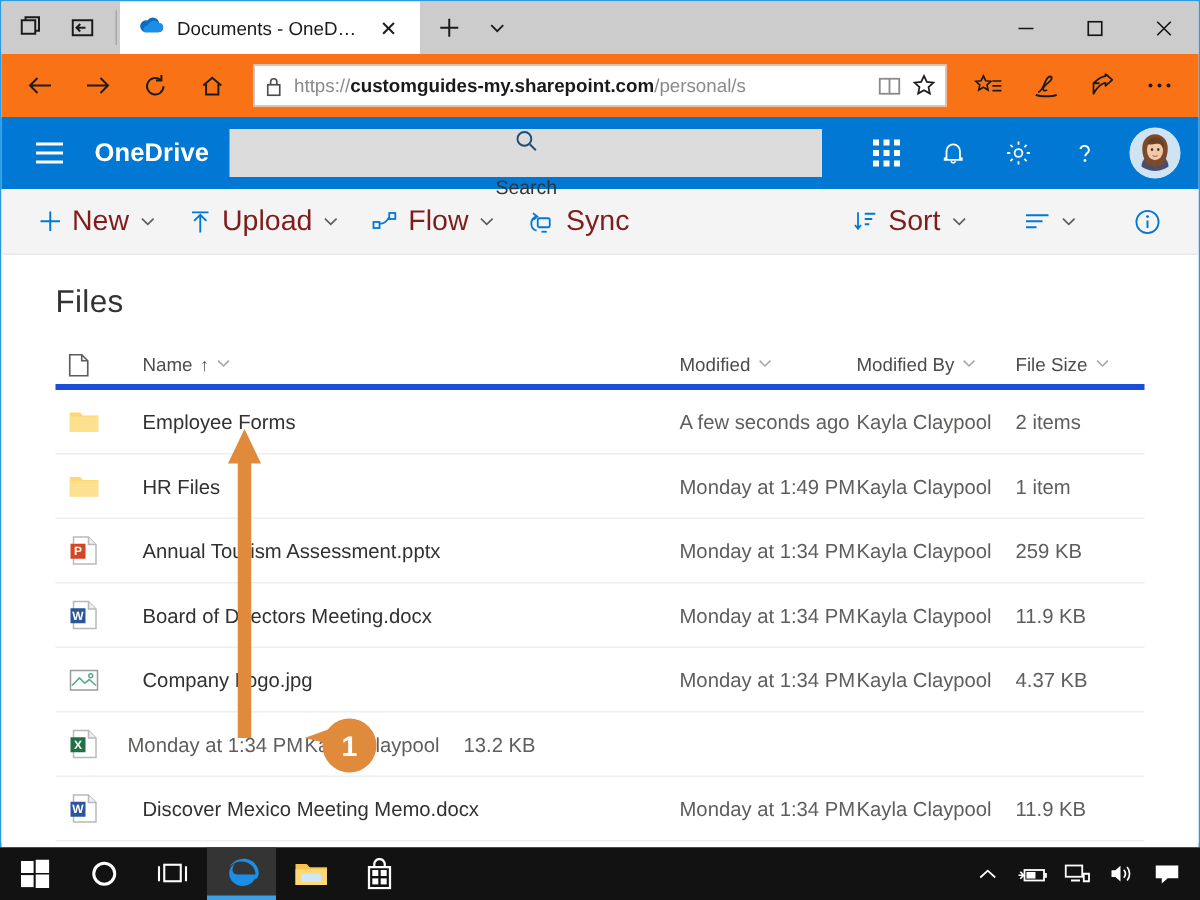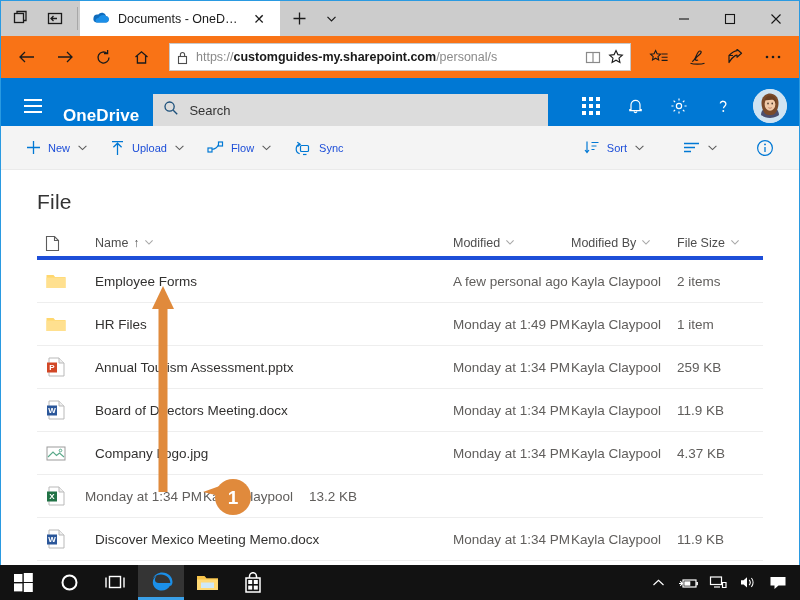--- a/index.html
+++ b/index.html
@@ -67,35 +67,35 @@
   }
   .url-text b { color: #1a1a1a; font-weight: bold; }
   .url-ico { display: flex; align-items: center; color: #4d4d4d; }
   .navbtn-r {
     width: 36px; height: 34px; display: flex; align-items: center; justify-content: center;
     color: #1b1b1b;
   }
 
   
   .suitebar {
-    height: 48px; background: #0078d4; display: flex; align-items: flex-end;
+    height: 48px; background: #0078d4; display: flex; align-items: center;
     padding: 0 12px; gap: 0;
   }
   .waffle-burger {
     width: 40px; height: 40px; display: flex; flex-direction: column;
     align-items: center; justify-content: center; gap: 4px;
   }
   .waffle-burger i { display: block; width: 18px; height: 2px; background: #fff; }
   .brand {
     color: #fff; font-size: 17px; font-weight: bold; padding: 0 14px 0 10px;
     letter-spacing: .1px;
   }
   .searchbox {
     width: 395px; height: 32px; background: #dcdcdc; display: flex; align-items: center;
-    padding: 0 10px; gap: 10px;
+    padding: 0 10px; gap: 10px; flex-direction: column;
   }
   .search-ph { font-size: 13px; color: #333; }
   .suite-right { margin-left: auto; display: flex; align-items: center; gap: 4px; }
   .sicon {
     width: 40px; height: 40px; display: flex; align-items: center; justify-content: center;
     color: #fff;
   }
   .waffle-grid {
     display: grid; grid-template-columns: repeat(3, 4px); grid-template-rows: repeat(3, 4px);
     gap: 3px;
@@ -107,21 +107,21 @@
   }
   .avatar svg { display: block; }
 
   
   .cmdbar {
     height: 44px; background: #f4f4f4; display: flex; align-items: center;
     padding: 0 14px; border-bottom: 1px solid #eaeaea;
   }
   .cmd {
     display: flex; align-items: center; gap: 7px; padding: 0 11px; height: 40px;
-    color: #1d4ed8; font-size: 11px;
+    color: #7f1d1d; font-size: 19px;
   }
   .cmd .ic { color: #0078d4; display: flex; align-items: center; }
   .chev { color: #5c5c5c; display: flex; align-items: center; }
   .cmd-right { margin-left: auto; display: flex; align-items: center; gap: 16px; }
 
   
   .content { background: #fff; padding: 0 0 0 0; height: 392px; position: relative; }
   .page-title {
     font-size: 21px; color: #333; font-weight: normal;
     padding: 20px 0 0 36px; letter-spacing: .2px;
@@ -455,21 +455,21 @@
                 <circle cx="9" cy="9" r="7.4" fill="none" stroke="#0078d4" stroke-width="1.2"></circle>
                 <circle cx="9" cy="5.4" r=".95" fill="#0078d4"></circle>
                 <path d="M9 8v5" stroke="#0078d4" stroke-width="1.3"></path>
               </svg>
           </span>
         </div>
       </div>
     </div>
 
     <div class="content">
-      <div class="page-title">File</div>
+      <div class="page-title">Files</div>
 
       <div class="filelist">
 
         <div class="row hdr-row">
           <div class="c-icon">
             <svg width="15" height="17" viewBox="0 0 15 17">
                 <path d="M1.5 1.5h8l4 4v10h-12z" fill="none" stroke="#5c5c5c" stroke-width="1.1"></path>
                 <path d="M9.5 1.5v4h4" fill="none" stroke="#5c5c5c" stroke-width="1.1"></path>
               </svg>
           </div>
@@ -509,21 +509,21 @@
         </div>
 
         <div class="row">
           <div class="c-icon">
             <svg class="fileicon" viewBox="0 0 22 22">
                 <path d="M1.5 5h7l1.6 2h10.4v11h-19z" fill="#ffd76e"></path>
                 <path d="M1.5 7.6h19V18h-19z" fill="#ffe08f"></path>
               </svg>
           </div>
           <div class="c-name">Employee Forms</div>
-          <div class="c-mod">A few personal ago</div>
+          <div class="c-mod">A few seconds ago</div>
           <div class="c-by">Kayla Claypool</div>
           <div class="c-size">2 items</div>
         </div>
 
         <div class="row">
           <div class="c-icon">
             <svg class="fileicon" viewBox="0 0 22 22">
                 <path d="M1.5 5h7l1.6 2h10.4v11h-19z" fill="#ffd76e"></path>
                 <path d="M1.5 7.6h19V18h-19z" fill="#ffe08f"></path>
               </svg>

